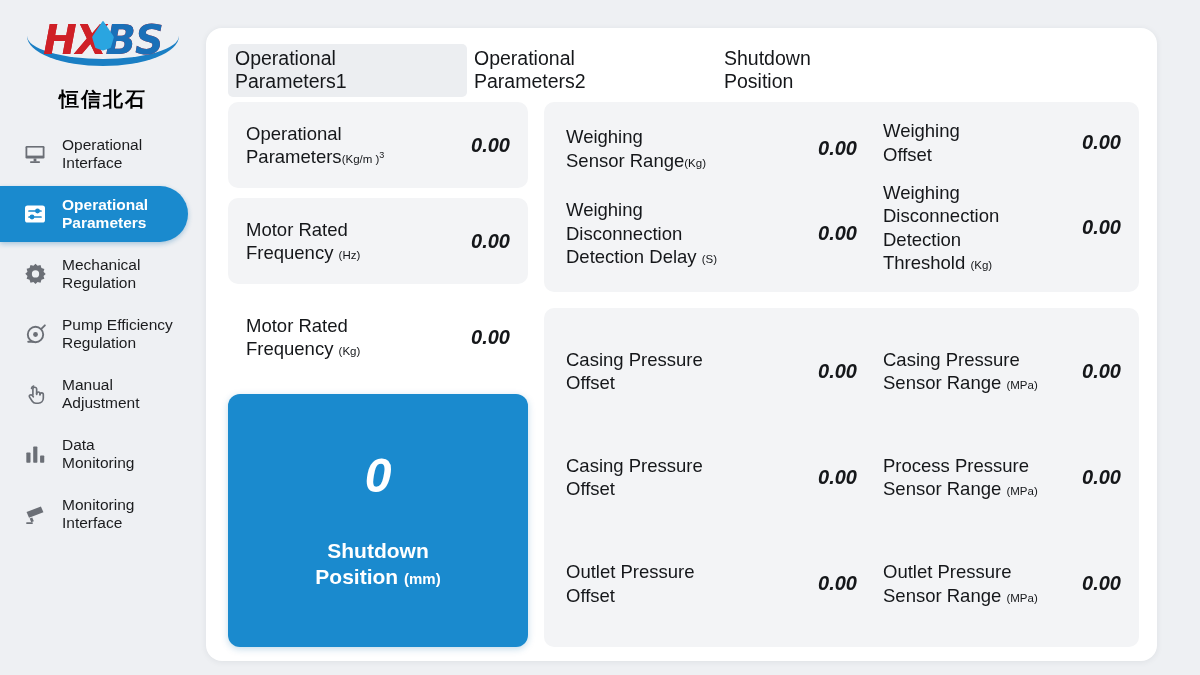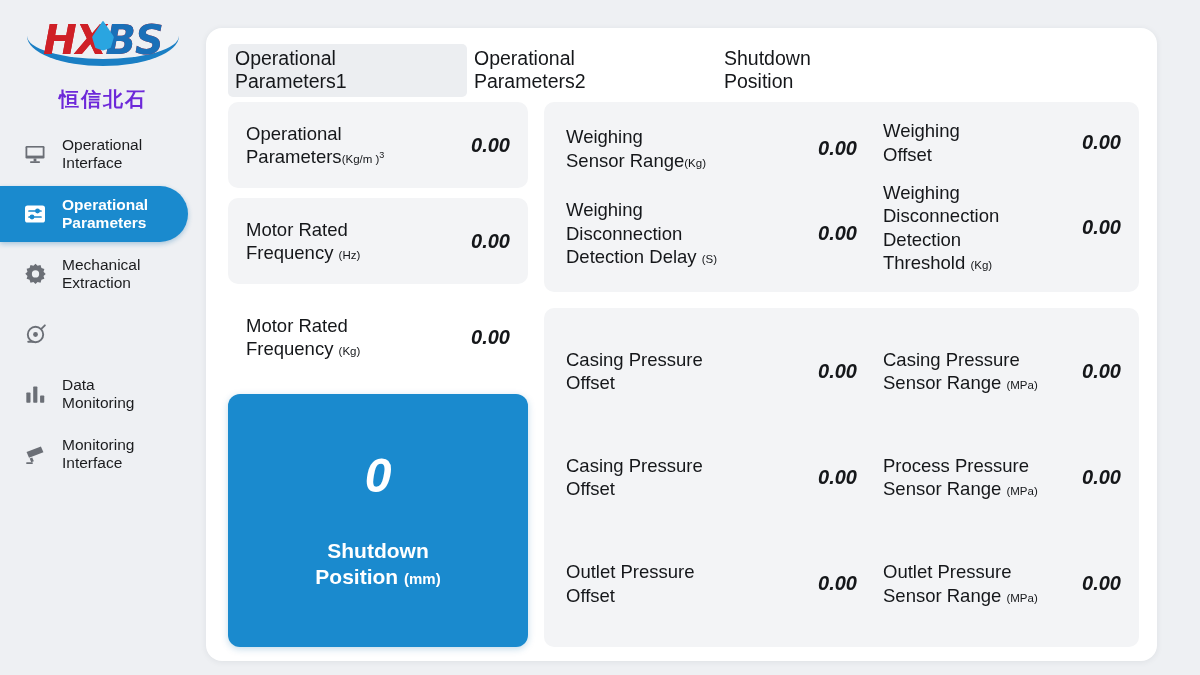--- a/index.html
+++ b/index.html
@@ -58,21 +58,21 @@
     width: 22px; height: 30px;
     background: #2aa5e0;
     border-radius: 50% 50% 50% 50% / 62% 62% 38% 38%;
     clip-path: polygon(50% 0%, 100% 55%, 85% 92%, 50% 100%, 15% 92%, 0% 55%);
     z-index: 3;
   }
   .logo-cn {
     font-family: "DejaVu Sans", sans-serif;
     font-size: 20px;
     font-weight: 700;
-    color: #6d28d9;
+    color: #000000;
     letter-spacing: 2px;
     margin-top: 18px;
   }
 
   .nav { margin-top: 12px; display: flex; flex-direction: column; }
   .nav-item {
     display: flex; align-items: center;
     gap: 14px;
     height: 56px;
     padding-left: 22px;
@@ -280,34 +280,48 @@
       </div>
 
       <div class="nav-item">
         <span class="ico">
           <svg width="25" height="25" viewBox="0 0 24 24" fill="currentColor">
               <path d="M12 1.6l2 2.1 2.8-.8.9 2.8 2.8.9-.8 2.8 2.1 2-2.1 2 .8 2.8-2.8.9-.9 2.8-2.8-.8-2 2.1-2-2.1-2.8.8-.9-2.8-2.8-.9.8-2.8-2.1-2 2.1-2-.8-2.8 2.8-.9.9-2.8 2.8.8z"></path>
               <circle cx="12" cy="11.4" r="3.5" fill="#eef0f3"></circle>
             </svg>
         </span>
         <span class="nav-label">Mechanical
-Extraction</span>
+Regulation</span>
       </div>
 
       <div class="nav-item">
         <span class="ico">
           <svg width="25" height="25" viewBox="0 0 24 24" fill="none" stroke="currentColor" stroke-width="1.8">
               <circle cx="12" cy="12" r="7.4"></circle>
               <circle cx="12" cy="12" r="2.3" fill="currentColor" stroke="none"></circle>
               <path d="M17.6 6.6 L21 3.2" stroke-linecap="round"></path>
               <path d="M5 19h5" stroke-linecap="round"></path>
             </svg>
         </span>
-      </div>
-
+        <span class="nav-label">Pump Efficiency
+Regulation</span>
+      </div>
+
+      <div class="nav-item">
+        <span class="ico">
+          <svg width="25" height="25" viewBox="0 0 24 24" fill="none" stroke="currentColor" stroke-width="1.6" stroke-linecap="round" stroke-linejoin="round">
+              <path d="M9.5 12.5V6.8a1.8 1.8 0 0 1 3.6 0v5"></path>
+              <path d="M13.1 11.2a1.6 1.6 0 0 1 3.2 0v1.3"></path>
+              <path d="M16.3 12a1.6 1.6 0 0 1 3.2 0v3.4c0 2.8-2.1 5-4.8 5h-2.4c-1.5 0-2.6-.7-3.4-1.9l-2.6-4c-.5-.8-.2-1.7.6-2.1.7-.3 1.5-.1 2 .5l1 1.3"></path>
+              <path d="M8.2 6.1a3.4 3.4 0 0 1 2-2.2"></path>
+            </svg>
+        </span>
+        <span class="nav-label">Manual
+Adjustment</span>
+      </div>
 
       <div class="nav-item">
         <span class="ico">
           <svg width="25" height="25" viewBox="0 0 24 24" fill="currentColor">
               <rect x="3.2" y="10" width="4" height="10" rx=".7"></rect>
               <rect x="9.8" y="4.4" width="4" height="15.6" rx=".7"></rect>
               <rect x="16.4" y="13" width="4" height="7" rx=".7"></rect>
             </svg>
         </span>
         <span class="nav-label">Data

